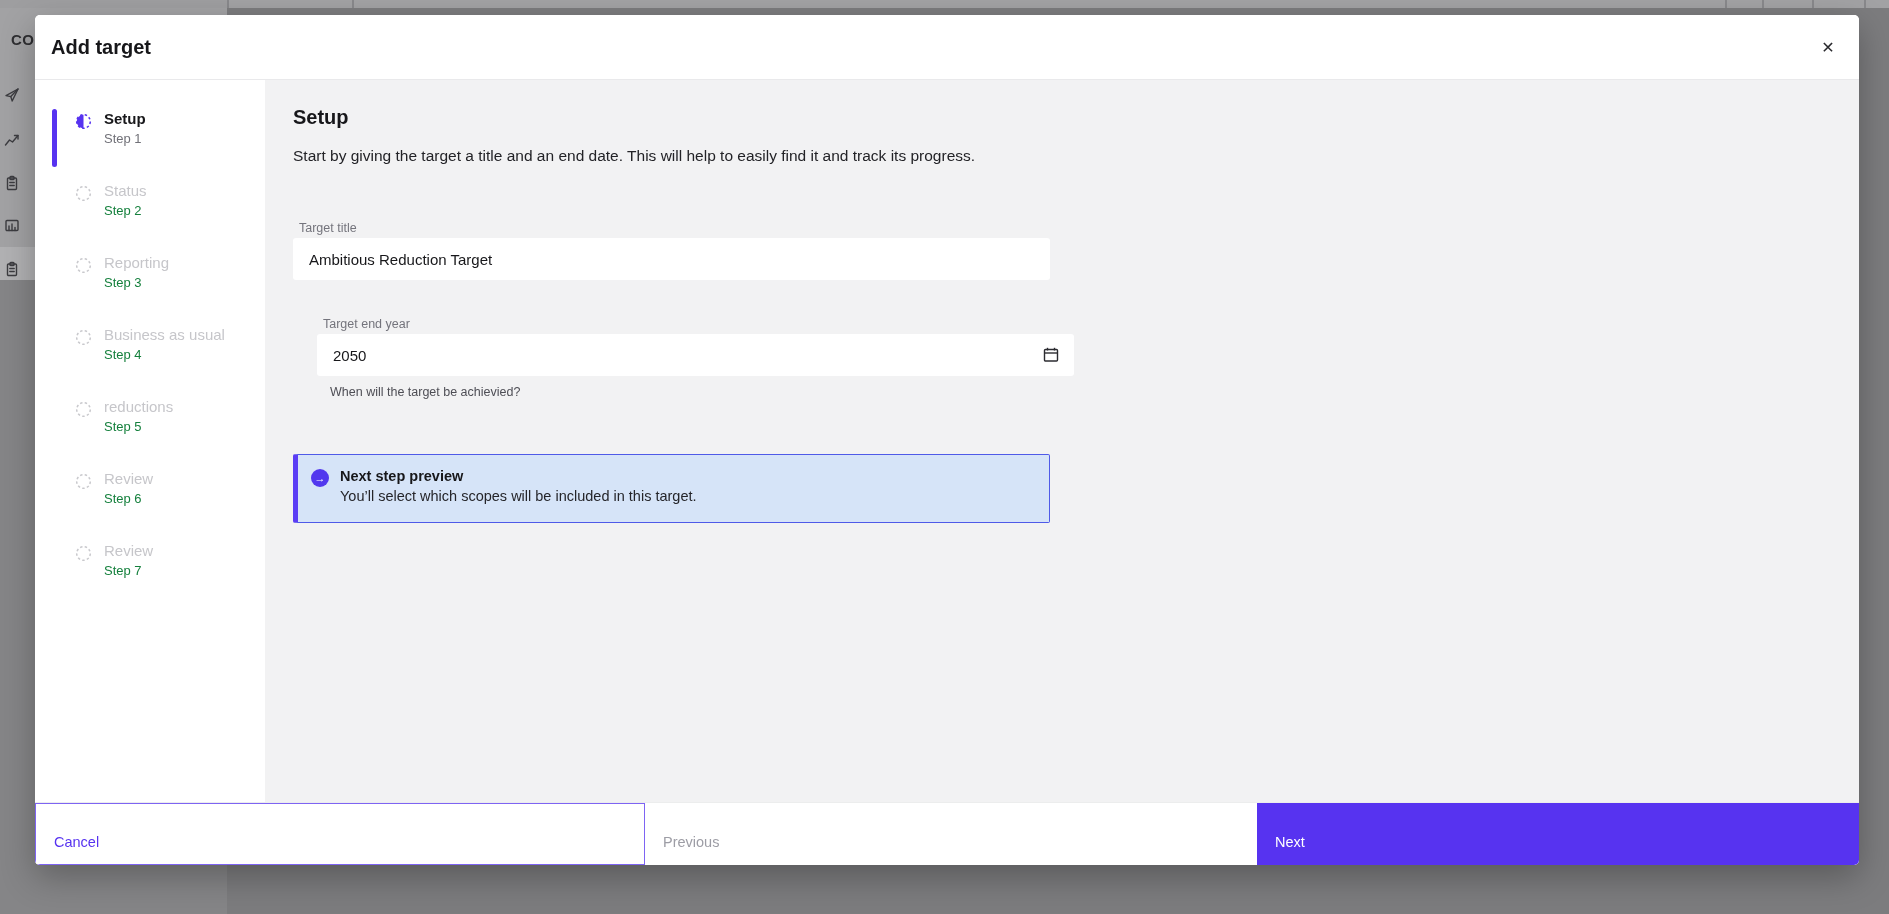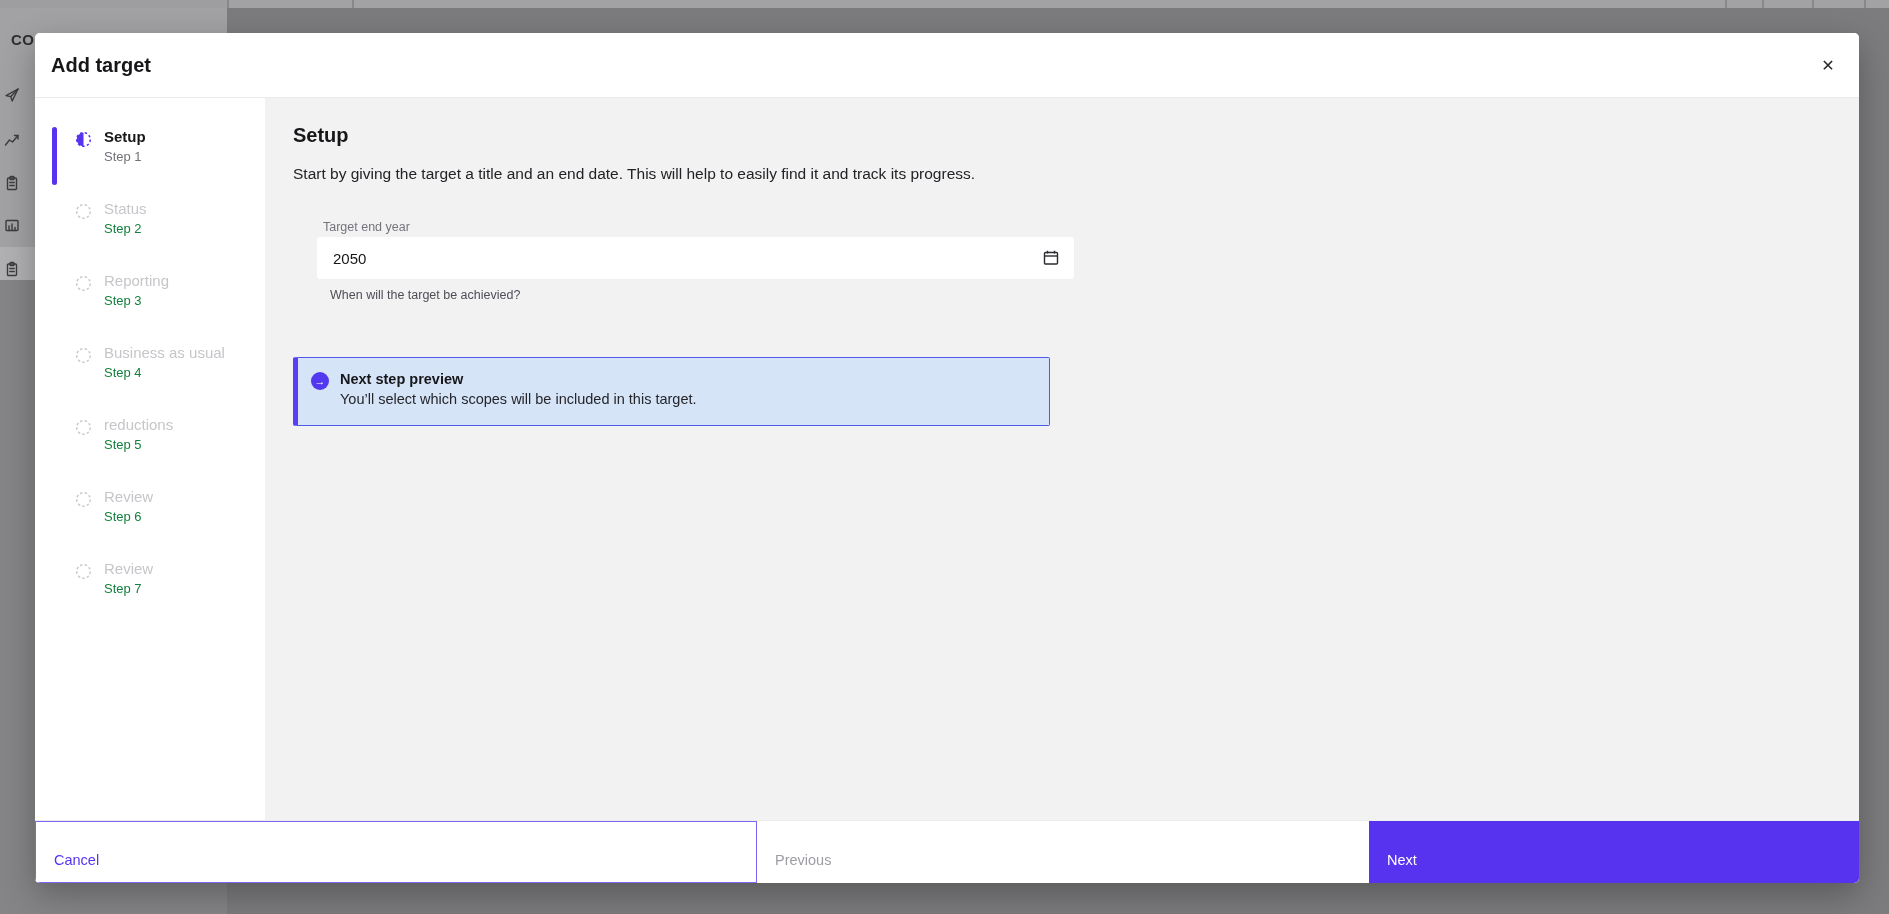--- a/index.html
+++ b/index.html
@@ -16,21 +16,21 @@
   .top-strip-right .tdiv { position:absolute; top:0; width:2px; height:8px; background:#88888b; }
   .bd-rail       { position:absolute; left:0; top:8px;   width:227px; height:272px; background:#a2a2a4; }
   .bd-rail-hl    { position:absolute; left:0; top:247px; width:227px; height:33px;  background:#b1b1b3; }
   .bd-rail-lower { position:absolute; left:0; top:280px; width:227px; height:634px; background:#858587; }
   .bd-logo { position:absolute; left:11px; top:31px; font-size:15px; font-weight:700; color:#2e2e31; letter-spacing:.5px; }
   .bd-nav-icon { position:absolute; left:4px; width:16px; height:16px; }
   .bd-nav-icon svg { stroke:#3c3c40; fill:none; stroke-width:1.4; stroke-linecap:round; stroke-linejoin:round; }
 
   
   .modal {
-    position:absolute; left:35px; top:33px; width:1824px; height:850px;
+    position:absolute; left:35px; top:15px; width:1824px; height:850px;
     background:#fff; border-radius:5px; overflow:hidden;
     box-shadow:0 12px 34px rgba(0,0,0,.28);
   }
   .modal-header { position:relative; height:65px; display:flex; align-items:center; padding:0 16px; border-bottom:1px solid #e9e9eb; background:#fff; }
   .modal-title { font-size:20px; font-weight:700; color:#17171a; }
   .close-btn { position:absolute; right:16px; top:50%; transform:translateY(-50%); width:30px; height:30px; display:flex; align-items:center; justify-content:center; background:none; border:none; cursor:pointer; font-size:16px; color:#2a2a2e; font-family:inherit; }
 
   .modal-body { display:flex; height:722px; }
 
   
@@ -67,21 +67,21 @@
     padding:13px 16px 13px 13px;
     display:flex; gap:11px;
   }
   .info-ic { width:18px; height:18px; border-radius:50%; background:#5238ee; color:#fff; font-size:11px; display:flex; align-items:center; justify-content:center; flex-shrink:0; margin-top:1px; }
   .info-title { font-size:14.5px; font-weight:600; color:#17171a; line-height:17px; }
   .info-body  { font-size:14.5px; color:#25252a; margin-top:3px; line-height:17px; }
 
   
   .modal-footer { position:absolute; left:0; bottom:0; width:100%; height:63px; display:flex; background:#fff; border-top:1px solid #eceded; }
   .fbtn { height:100%; text-align:left; padding:15px 0 0 18px; font-size:14.5px; font-family:inherit; border:none; background:#fff; cursor:pointer; }
-  .fbtn-cancel { width:722px; border:1px solid #7e64f3; color:var(--accent); }
+  .fbtn-cancel { width:610px; border:1px solid #7e64f3; color:var(--accent); }
   .fbtn-previous { width:612px; color:#9d9da5; }
   .fbtn-next { flex:1; background:var(--accent); color:#fff; }
 </style>
 </head>
 <body>
 
 <div class="top-strip-left"></div>
 <div class="top-strip-right">
   <div class="tdiv" style="left:0"></div>
   <div class="tdiv" style="left:125px"></div>
@@ -229,20 +229,26 @@
           <span class="step-sub" style="display:block">Step 7</span>
         </span>
       </div>
 
     </div>
 
     <div class="content">
       <h2>Setup</h2>
       <div class="desc">Start by giving the target a title and an end date. This will help to easily find it and track its progress.</div>
 
+      <div class="fld fld-title">
+        <label class="lbl">Target title</label>
+        <div class="input-wrap">
+          <input type="text" value="Ambitious Reduction Target" style="">
+        </div>
+      </div>
 
       <div class="fld fld-year">
         <label class="lbl">Target end year</label>
         <div class="input-wrap">
           <input type="text" value="2050" style="">
           <button class="cal-btn">
             <svg viewBox="0 0 18 18" width="18" height="18">
                 <rect x="2.5" y="3.5" width="13" height="11.5" rx="1"></rect>
                 <line x1="2.5" y1="7" x2="15.5" y2="7"></line>
                 <line x1="5.5" y1="1.8" x2="5.5" y2="4.5"></line>

